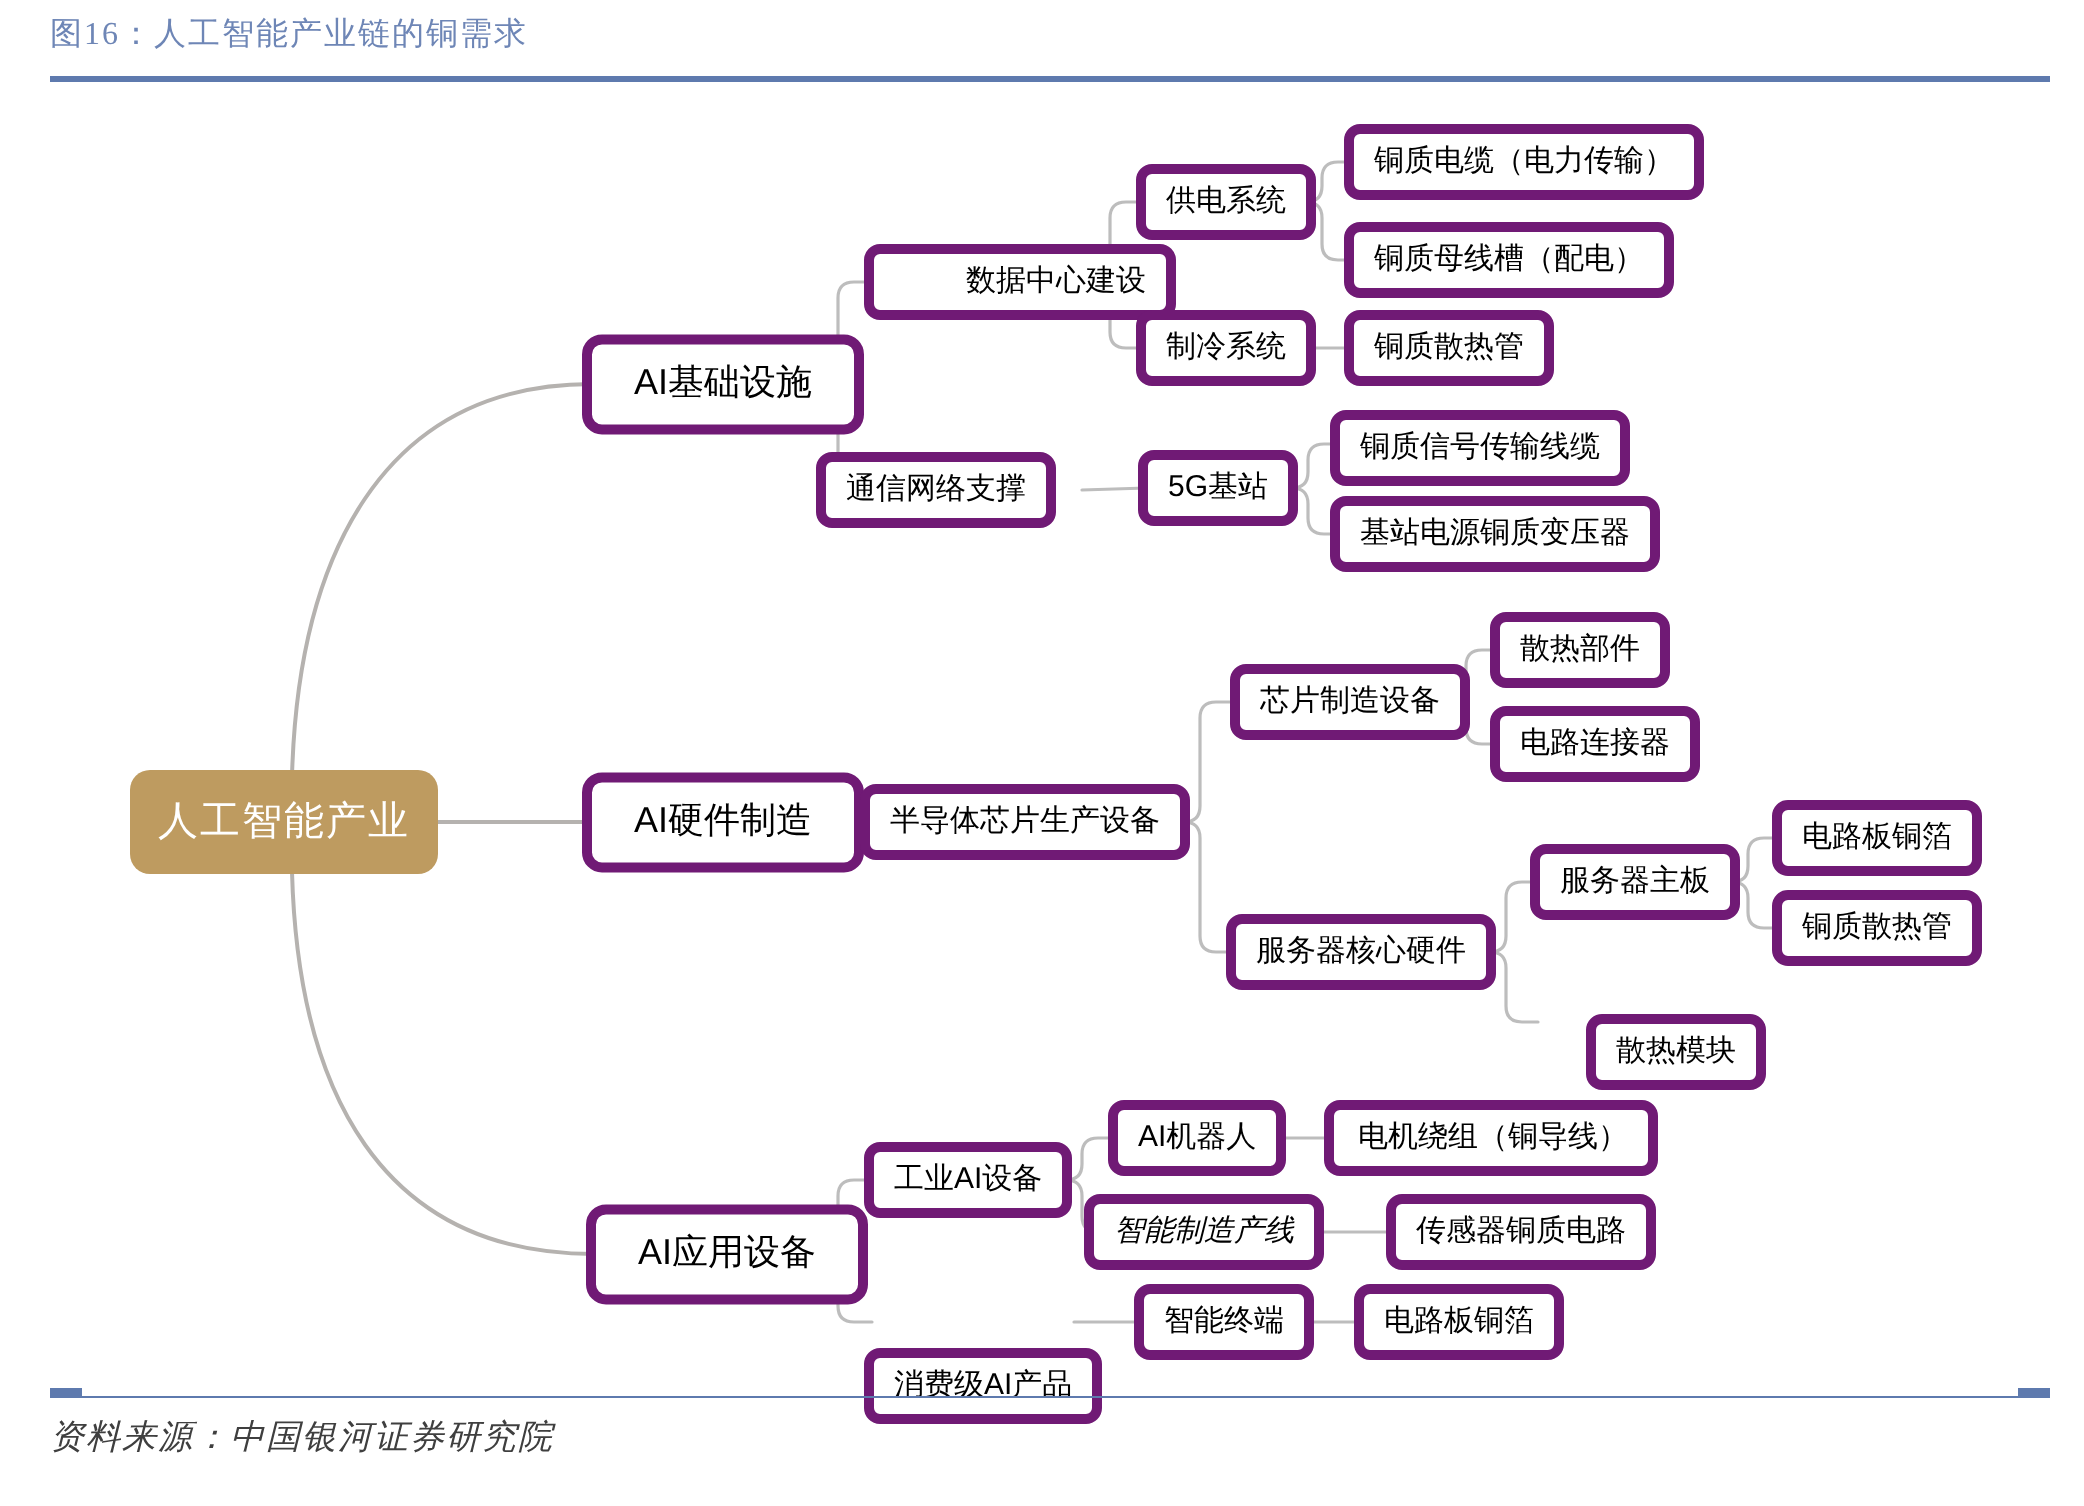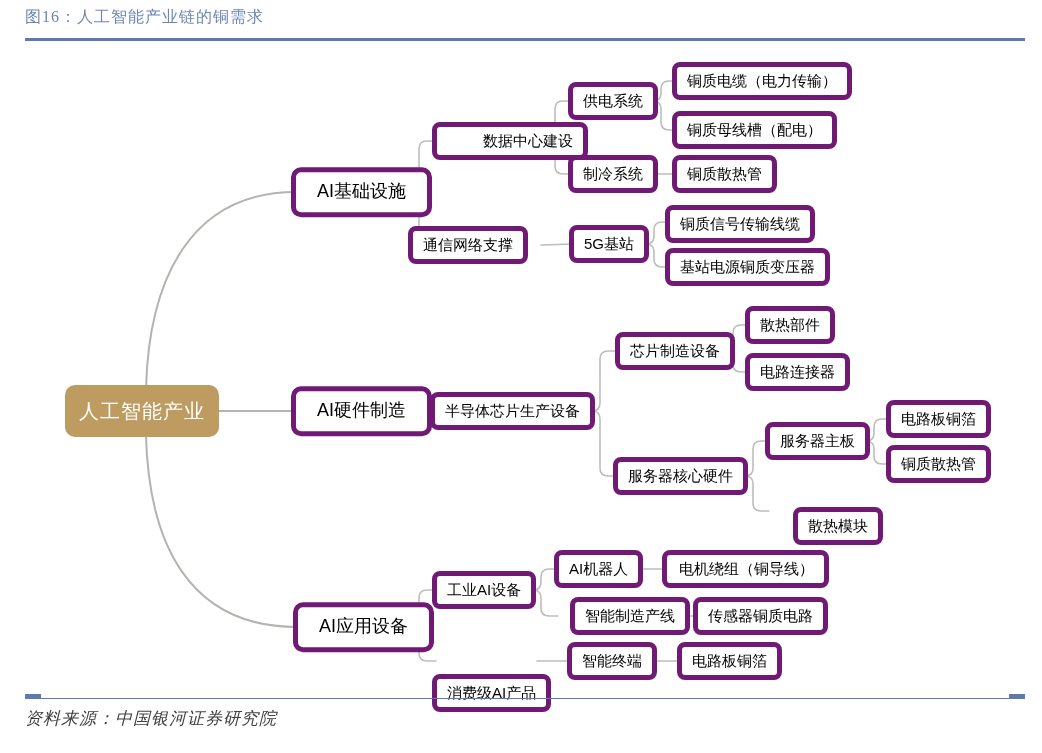--- a/index.html
+++ b/index.html
@@ -110,21 +110,21 @@
   <div class="node n-l2" style="left:430px;top:411px;">半导体芯片生产设备</div>
   <div class="node n-l2" style="left:432px;top:590px;">工业AI设备</div>
   <div class="node n-l2" style="left:432px;top:661px;margin-top:32px;">消费级AI产品</div>
 
   <div class="node n-l2" style="left:568px;top:101px;">供电系统</div>
   <div class="node n-l2" style="left:568px;top:174px;">制冷系统</div>
   <div class="node n-l2" style="left:569px;top:244px;">5G基站</div>
   <div class="node n-l2" style="left:615px;top:351px;">芯片制造设备</div>
   <div class="node n-l2" style="left:613px;top:476px;">服务器核心硬件</div>
   <div class="node n-l2" style="left:554px;top:569px;">AI机器人</div>
-  <div class="node n-l2" style="left:570px;top:616px;">智能制造产线</div>
+  <div class="node n-l2" style="left:542px;top:616px;font-style:italic;">智能制造产线</div>
   <div class="node n-l2" style="left:567px;top:661px;">智能终端</div>
 
   <div class="node n-l2" style="left:672px;top:81px;">铜质电缆（电力传输）</div>
   <div class="node n-l2" style="left:672px;top:130px;">铜质母线槽（配电）</div>
   <div class="node n-l2" style="left:672px;top:174px;">铜质散热管</div>
   <div class="node n-l2" style="left:665px;top:224px;">铜质信号传输线缆</div>
   <div class="node n-l2" style="left:665px;top:267px;">基站电源铜质变压器</div>
   <div class="node n-l2" style="left:745px;top:325px;">散热部件</div>
   <div class="node n-l2" style="left:745px;top:372px;">电路连接器</div>
   <div class="node n-l2" style="left:765px;top:441px;">服务器主板</div>

